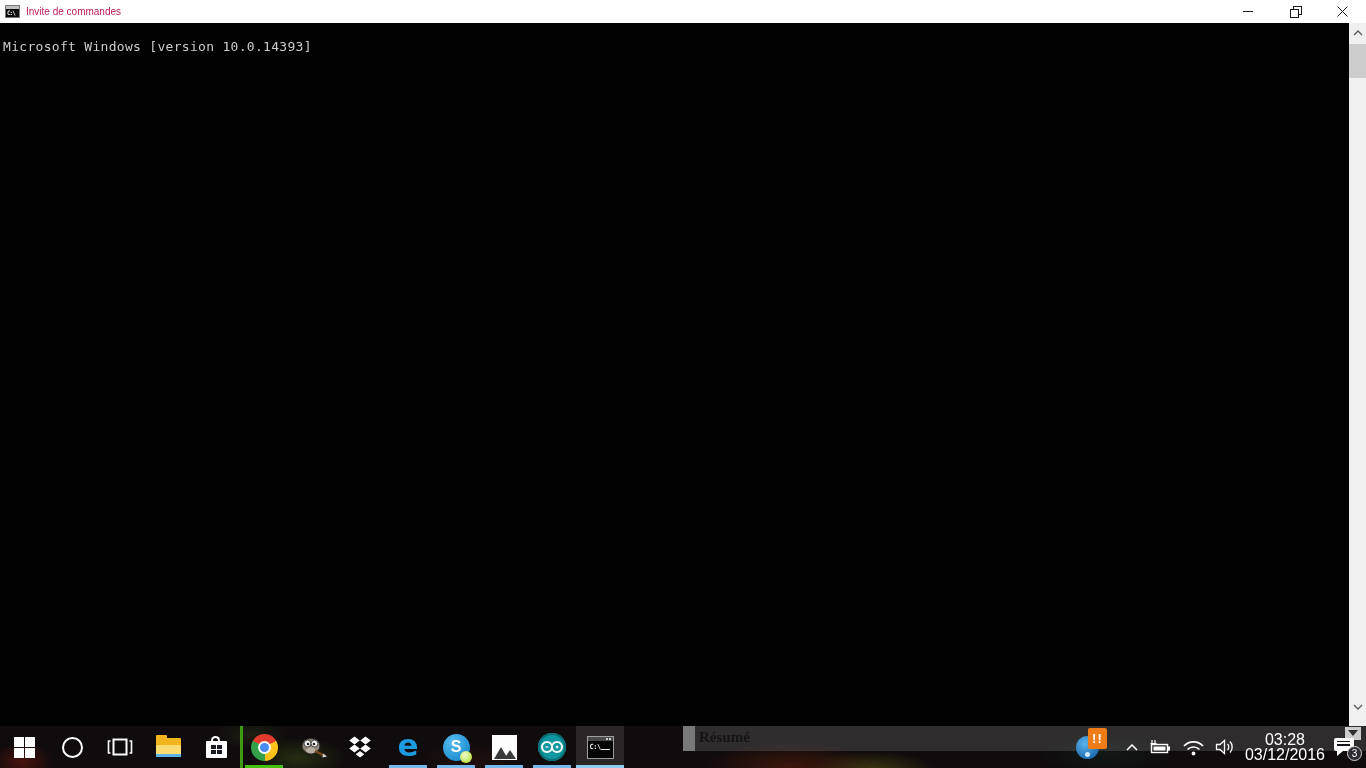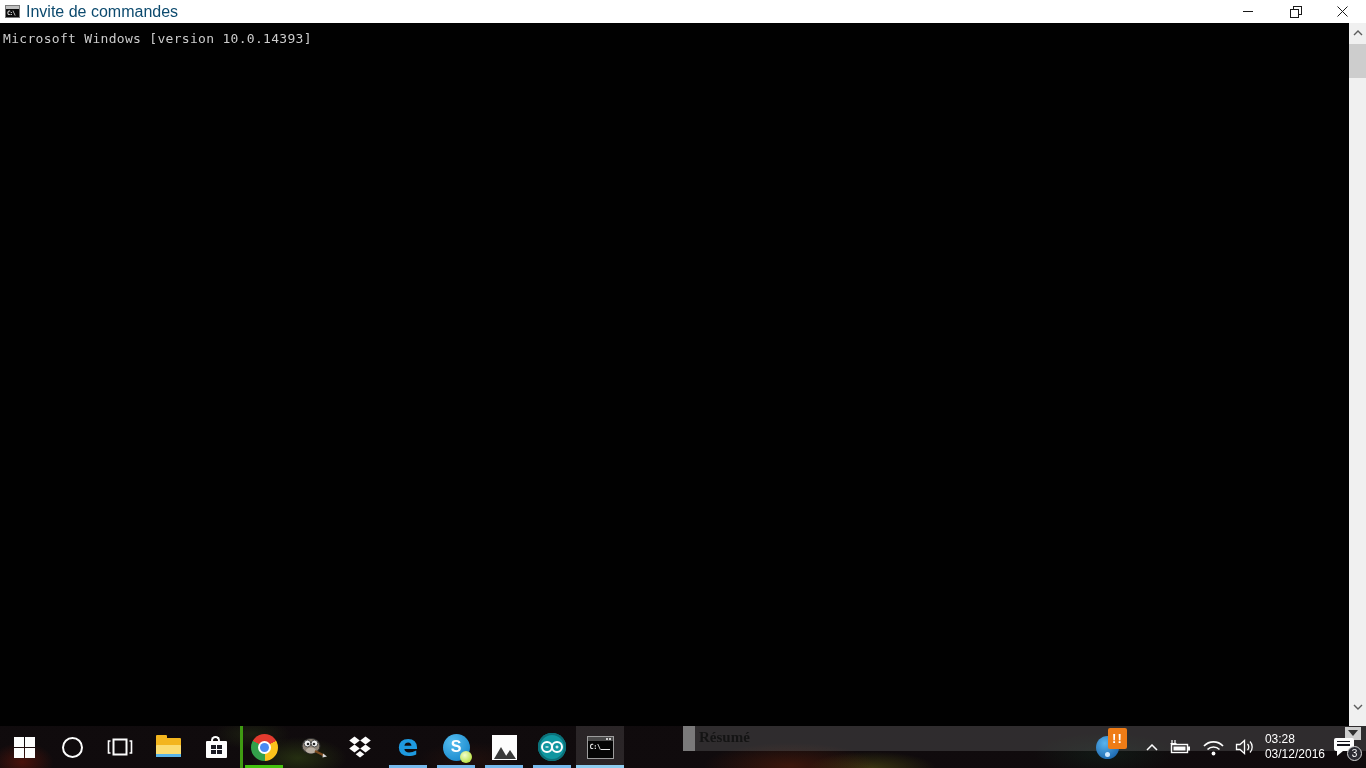--- a/index.html
+++ b/index.html
@@ -4,27 +4,27 @@
 <style>
   * { margin:0; padding:0; box-sizing:border-box; }
   html,body { width:1366px; height:768px; overflow:hidden; background:#000; }
   .screen { position:relative; width:1366px; height:768px; font-family:"Liberation Sans", sans-serif; }
 
   
   .titlebar { position:absolute; top:0; left:0; width:1366px; height:23px; background:#ffffff; display:flex; align-items:center; }
   .titlebar-icon { width:15px; height:13px; margin:0 6px 0 5px; background:#0a0a0a; border:1px solid #7a7a7a; position:relative; overflow:hidden; }
   .titlebar-icon .bar { position:absolute; top:0; left:0; right:0; height:3px; background:#bfbfbf; }
   .titlebar-icon .txt { position:absolute; top:3px; left:1px; font:bold 6px "DejaVu Sans Mono", monospace; color:#e8e8e8; letter-spacing:-1px; }
-  .title-text { font-size:16px; color:#0c4a6e; }
+  .title-text { font-size:10px; color:#be185d; }
   .win-controls { margin-left:auto; display:flex; height:23px; }
   .win-btn { width:47px; height:23px; display:flex; align-items:center; justify-content:center; }
   .win-btn svg { display:block; }
 
   
-  .console { position:absolute; top:23px; left:0; width:1349px; height:703px; background:#010101; padding:8px 0 0 3px; }
+  .console { position:absolute; top:23px; left:0; width:1349px; height:703px; background:#010101; padding:16px 0 0 3px; }
   .tline { height:16px; font:13px "DejaVu Sans Mono", monospace; color:#cccccc; white-space:pre; letter-spacing:0.3px; }
 
   
   .scrollbar { position:absolute; top:23px; right:0; width:17px; height:703px; background:#f0f0f0; }
   .sb-arrow { position:absolute; left:0; width:17px; height:17px; display:flex; align-items:center; justify-content:center; }
   .sb-arrow.up { top:1px; }
   .sb-arrow.down { bottom:11px; }
   .sb-thumb { position:absolute; top:21px; left:0; width:17px; height:34px; background:#cdcdcd; }
 
   
@@ -85,21 +85,21 @@
   .ic-cmdwin .txt { position:absolute; top:6px; left:2px; font:bold 7px "DejaVu Sans Mono", monospace; color:#e9e9e9; letter-spacing:-0.5px; }
   .ic-cmdwin .cursor { position:absolute; top:12px; left:13px; width:9px; height:1.5px; background:#e9e9e9; }
 
   
   .tray { position:absolute; right:0; top:0; height:42px; display:flex; align-items:center; z-index:2; }
   .tray-item { display:flex; align-items:center; justify-content:center; height:42px; padding:0 5px; position:relative; }
   .ic-blueapp { position:relative; width:23px; height:23px; margin-right:10px; }
   .ic-blueapp .ball { position:absolute; left:0; bottom:0; width:23px; height:23px; border-radius:50%; background:radial-gradient(circle at 38% 32%, #5ab4ee, #0b539c); }
   .ic-blueapp .spot { position:absolute; left:9px; bottom:2px; width:5px; height:5px; border-radius:50%; background:#cfe9ff; }
   .alert-badge { position:absolute; right:-8px; top:-8px; width:19px; height:21px; background:#ef7c16; border-radius:2px; display:flex; align-items:center; justify-content:center; font:bold 13px "Liberation Sans", sans-serif; color:#fff; letter-spacing:1px; }
-  .clock { text-align:left; color:#fff; font-size:12px; line-height:15px; padding:0 4px; }
+  .clock { text-align:center; color:#fff; font-size:16px; line-height:15px; padding:0 4px; }
   .ic-action { position:relative; width:22px; height:19px; }
   .ic-action .bubble { position:absolute; top:0; left:0; width:20px; height:13px; background:#fdfdfd; border-radius:2px; }
   .ic-action .bubble i { position:absolute; left:3px; height:1.5px; width:13px; background:#14141c; }
   .ic-action .tail { position:absolute; left:3px; top:13px; width:0; height:0; border-top:5px solid #fdfdfd; border-right:6px solid transparent; }
   .count-badge { position:absolute; right:-6px; bottom:-4px; width:15px; height:15px; border-radius:50%; background:#2b2b33; border:1px solid #d5d5d5; display:flex; align-items:center; justify-content:center; font:10px "Liberation Sans", sans-serif; color:#fff; }
 </style>
 </head>
 <body>
 
 <div class="screen">

